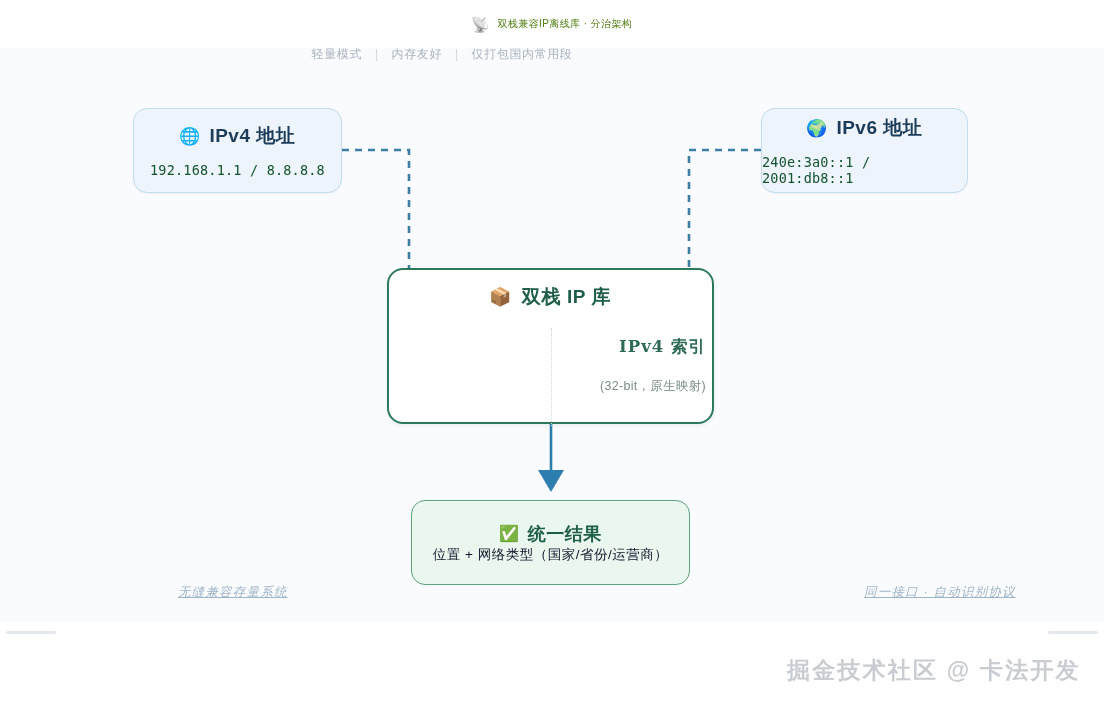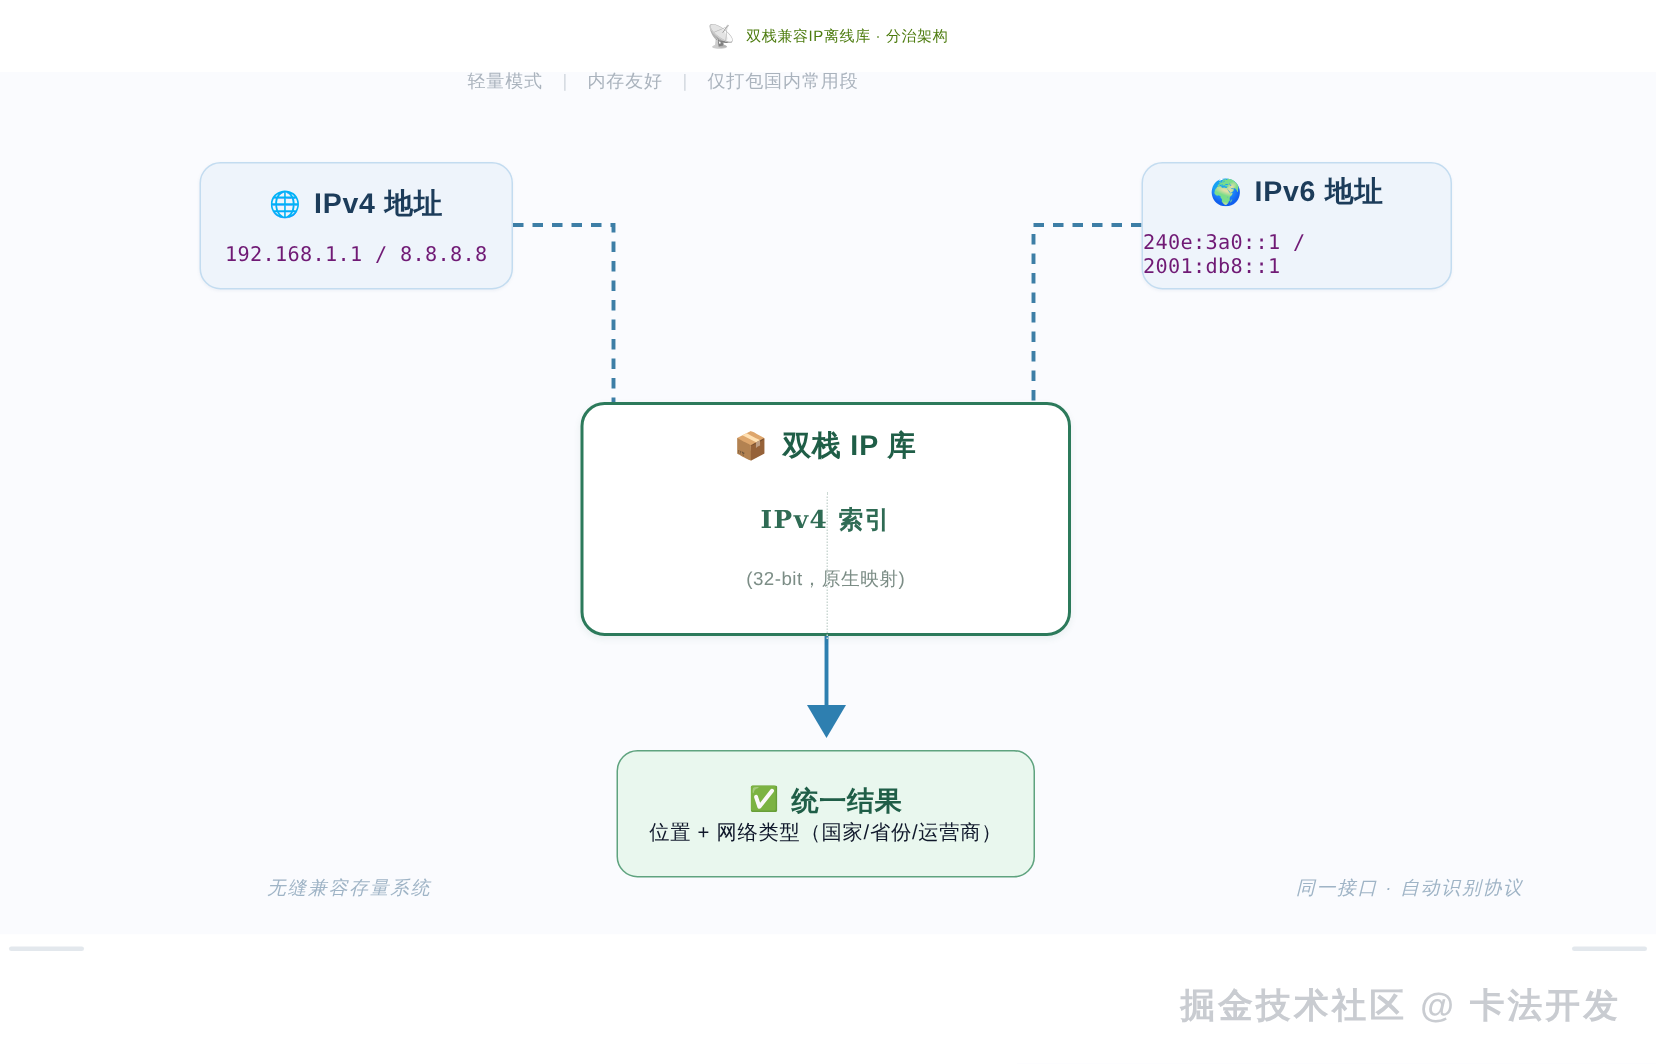--- a/index.html
+++ b/index.html
@@ -97,21 +97,21 @@
     letter-spacing: .5px;
   }
   .node-ip .node-title .emj {
     font-size: 17px;
     line-height: 1;
   }
   .node-ip .node-sub {
     margin-top: 13px;
     font-family: "DejaVu Sans Mono", "Liberation Mono", monospace;
     font-size: 13.5px;
-    color: #701a75;
+    color: #14532d;
     letter-spacing: .2px;
   }
 
   #node-ipv4 { left: 133px; top: 108px; width: 209px; height: 85px; }
   #node-ipv6 { left: 761px; top: 108px; width: 207px; height: 85px; }
 
   
   #node-library {
     left: 387px; top: 268px; width: 327px; height: 156px;
     background: #ffffff;
@@ -132,21 +132,21 @@
   }
   .lib-title .emj { font-size: 18px; line-height: 1; }
 
   .lib-cols {
     position: relative;
     margin-top: 26px;
     display: flex;
   }
   .lib-col {
     flex: 1 1 50%;
-    text-align: center;
+    text-align: right;
     padding: 0 6px;
   }
   .lib-col-title {
     font-family: "DejaVu Serif", "Liberation Serif", serif;
     font-size: 16.5px;
     font-weight: 700;
     color: #2f6b54;
     letter-spacing: 1px;
   }
   .lib-col-sub {
@@ -193,20 +193,21 @@
 
   
   .side-caption {
     position: absolute;
     font-size: 12.5px;
     font-style: italic;
     color: #9fb4c6;
     letter-spacing: 1.2px;
     white-space: nowrap;
     z-index: 2;
+    text-decoration: underline;
   }
   #caption-left  { left: 178px; top: 584px; }
   #caption-right { left: 864px; top: 584px; }
 
   
   .bottom-rule {
     position: absolute;
     top: 631px;
     height: 3px;
     background: #e3e8ed;

